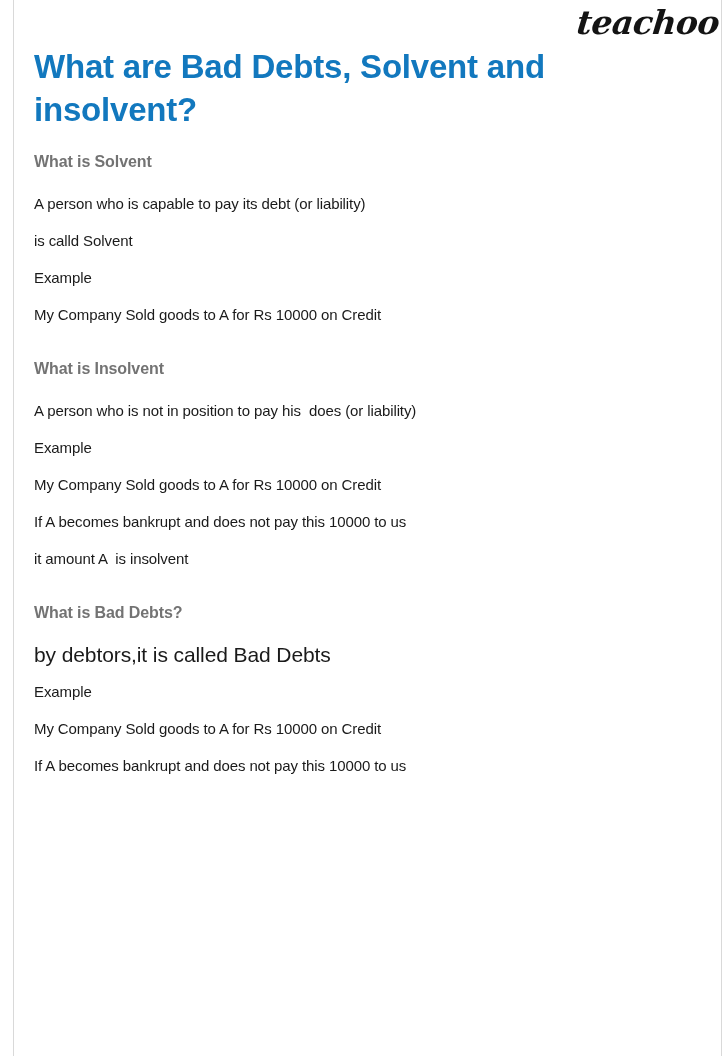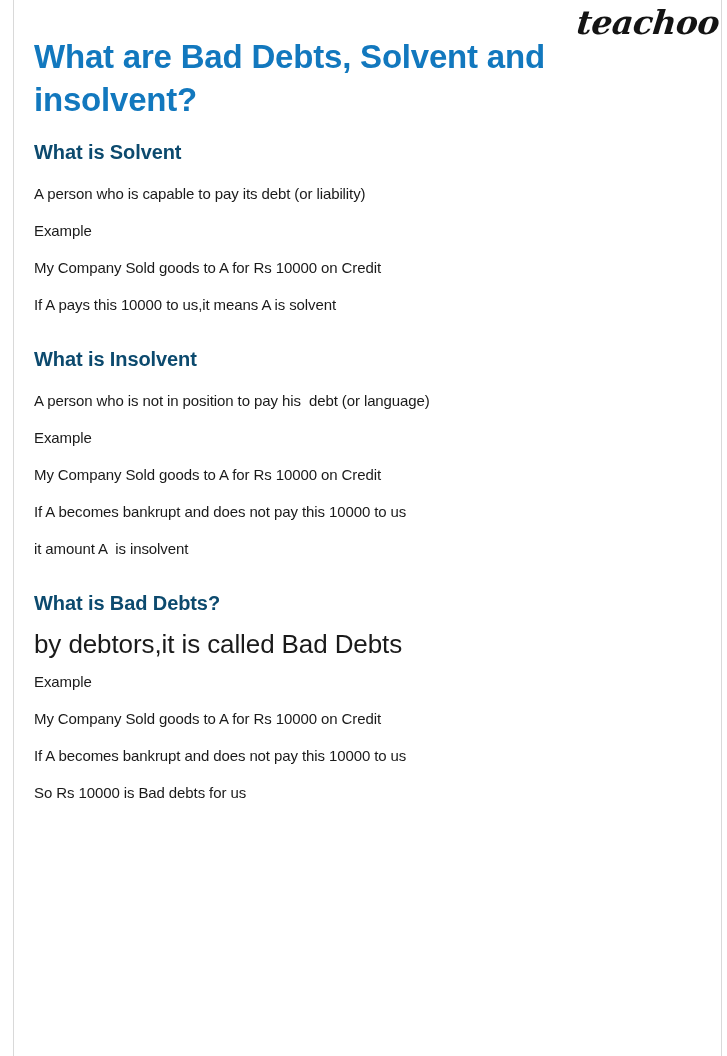--- a/index.html
+++ b/index.html
@@ -44,89 +44,88 @@
     letter-spacing: -0.5px;
     color: #141414;
     transform: skewX(-6deg);
     white-space: nowrap;
   }
 
   
   .content {
     position: absolute;
     left: 34px;
-    top: 36px;
+    top: 46px;
     right: 16px;
   }
 
   .doc-title {
     margin: 0 0 16px 0;
     font-size: 33px;
     font-weight: bold;
     line-height: 1.30;
     color: #1278be;
     letter-spacing: -0.2px;
     max-width: 600px;
   }
 
   .section { margin: 0 0 22px 0; }
   .section:last-child { margin-bottom: 14px; }
 
   .section-heading {
-    font-size: 20px;
+    font-size: 16px;
     font-weight: bold;
-    color: #0c4a6e;
+    color: #737373;
     line-height: 28px;
     margin: 0 0 9px 0;
     letter-spacing: -0.1px;
   }
 
   .line {
     font-size: 15px;
     color: #1a1a1a;
     line-height: 37px;
     white-space: pre;
     letter-spacing: -0.1px;
   }
-  .line.lg { font-size: 26px; }
+  .line.lg { font-size: 21px; }
 </style>
 </head>
 <body>
 
 <div id="page">
 
   <div class="edge-rule left"></div>
   <div class="edge-rule right"></div>
 
   <div class="brand">teachoo</div>
 
   <div class="content">
 
     <h1 class="doc-title">What are Bad Debts, Solvent and insolvent?</h1>
 
     <div id="sections-host">
         <div class="section">
           <div class="section-heading">What is Solvent</div>
           <div class="line">A person who is capable to pay its debt (or liability)</div>
+          <div class="line">is calld Solvent</div>
           <div class="line">Example</div>
           <div class="line">My Company Sold goods to A for Rs 10000 on Credit</div>
-          <div class="line">If A pays this 10000 to us,it means A is solvent</div>
         </div>
         <div class="section">
           <div class="section-heading">What is Insolvent</div>
-          <div class="line">A person who is not in position to pay his  debt (or language)</div>
+          <div class="line">A person who is not in position to pay his  does (or liability)</div>
           <div class="line">Example</div>
           <div class="line">My Company Sold goods to A for Rs 10000 on Credit</div>
           <div class="line">If A becomes bankrupt and does not pay this 10000 to us</div>
           <div class="line">it amount A  is insolvent</div>
         </div>
         <div class="section">
           <div class="section-heading">What is Bad Debts?</div>
           <div class="line lg">by debtors,it is called Bad Debts</div>
           <div class="line">Example</div>
           <div class="line">My Company Sold goods to A for Rs 10000 on Credit</div>
           <div class="line">If A becomes bankrupt and does not pay this 10000 to us</div>
-          <div class="line">So Rs 10000 is Bad debts for us</div>
         </div>
       </div>
 
   </div>
 </div>
 
 </body></html>

